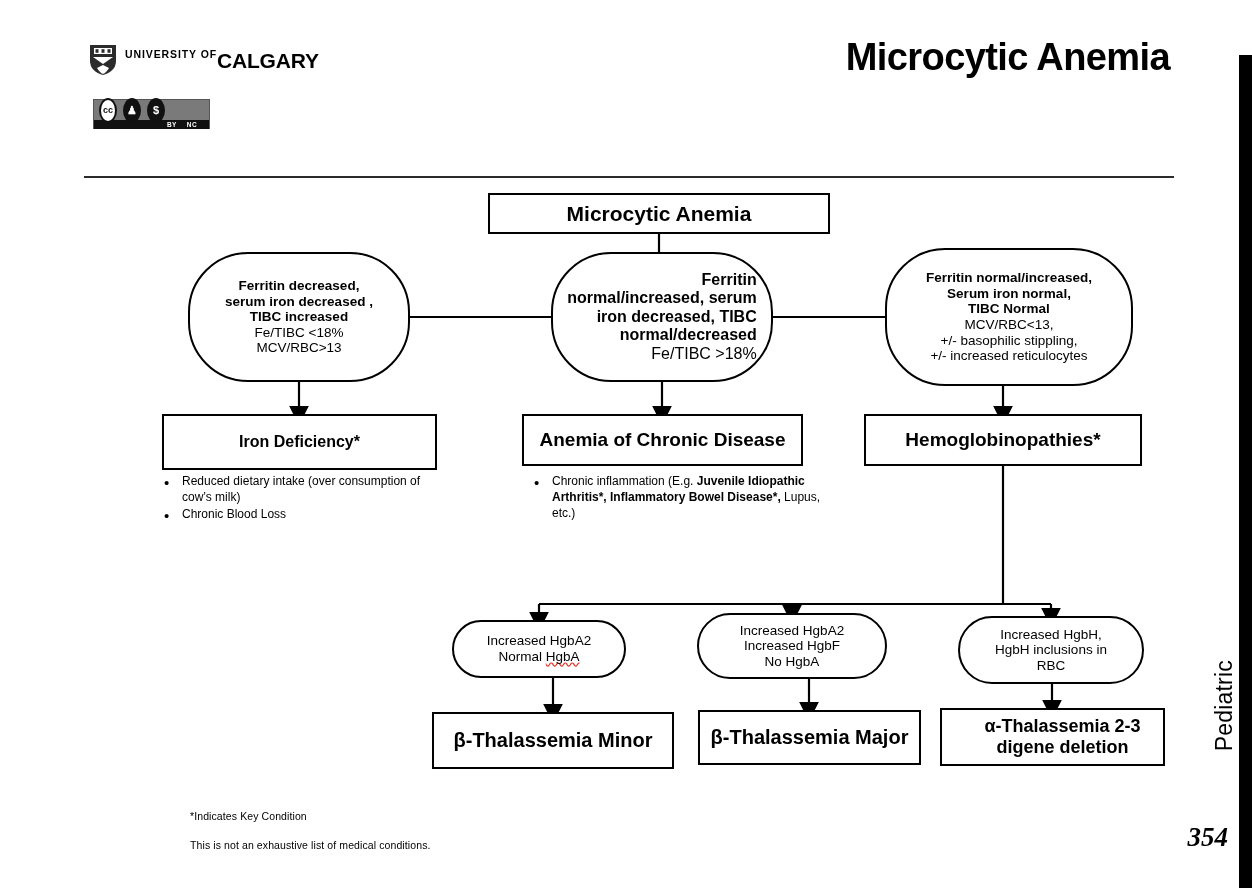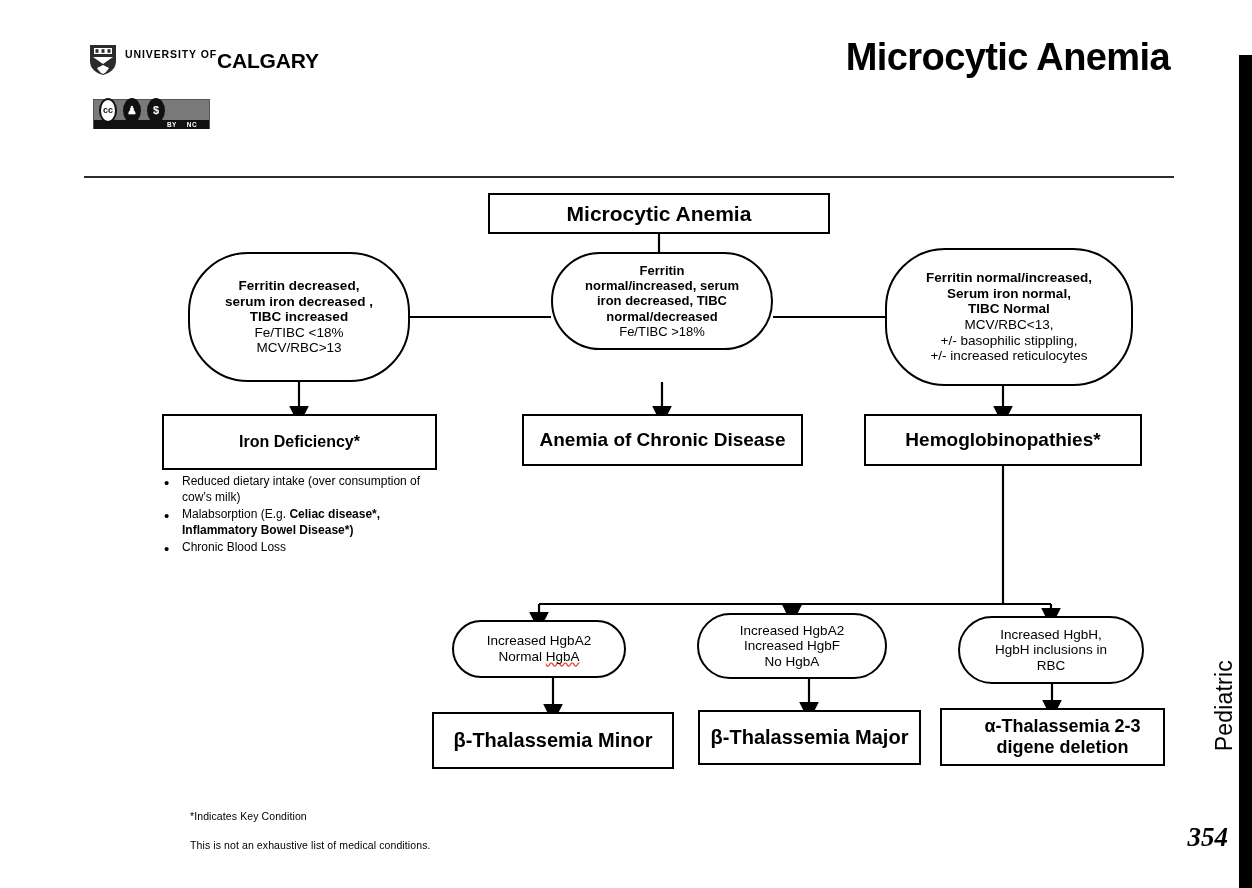--- a/index.html
+++ b/index.html
@@ -46,21 +46,21 @@
   .node{position:absolute;box-sizing:border-box;border:2.2px solid #000;background:#fff;
         display:flex;align-items:center;justify-content:center;text-align:center;z-index:3;}
   .rect{border-radius:0;}
   .oval{border-radius:60px;}
   .nd-txt{line-height:1.16;padding:0 8px;}
   .b{font-weight:bold;}
   .r{font-weight:normal;}
 
   .n-title{left:488px;top:193px;width:342px;height:41px;font-size:21px;font-weight:bold;}
   .n-ov1{left:188px;top:252px;width:222px;height:130px;font-size:13.5px;}
-  .n-ov2{left:551px;top:252px;width:222px;height:98px;font-size:13px;}
+  .n-ov2{left:551px;top:252px;width:222px;height:130px;font-size:16px;text-align:right;}
   .n-ov3{left:885px;top:248px;width:248px;height:138px;font-size:13.5px;}
 
   .n-dx1{left:162px;top:414px;width:275px;height:56px;font-size:16px;font-weight:bold;}
   .n-dx2{left:522px;top:414px;width:281px;height:52px;font-size:19px;font-weight:bold;}
   .n-dx3{left:864px;top:414px;width:278px;height:52px;font-size:19px;font-weight:bold;}
 
   .n-c1{left:452px;top:620px;width:174px;height:58px;font-size:13.5px;}
   .n-c2{left:697px;top:613px;width:190px;height:66px;font-size:13.5px;}
   .n-c3{left:958px;top:616px;width:186px;height:68px;font-size:13.5px;}
 
@@ -231,21 +231,25 @@
       <div class="nd-txt">
           <div>α-Thalassemia 2-3</div>
           <div>digene deletion</div>
         </div>
     </div>
   </div>
 
   <div class="bullets bl-left">
     <ul>
         <li><span class="r">Reduced dietary intake (over consumption of cow’s milk)</span></li>
-        <li><span class="r">Malabsorption (E.g. </span><span class="b">Celiac disease*, Inflammatory Bowel Disease*)</span></li>
         <li><span class="r">Chronic Blood Loss</span></li>
       </ul>
   </div>
+  <div class="bullets bl-mid">
+    <ul>
+        <li><span class="r">Chronic inflammation (E.g. </span><span class="b">Juvenile Idiopathic Arthritis*, Inflammatory Bowel Disease*,</span><span class="r"> Lupus, etc.)</span></li>
+      </ul>
+  </div>
 
   <div class="fn fn1">*Indicates Key Condition</div>
   <div class="fn fn2">This is not an exhaustive list of medical conditions.</div>
 
 </div>
 
 </body></html>

